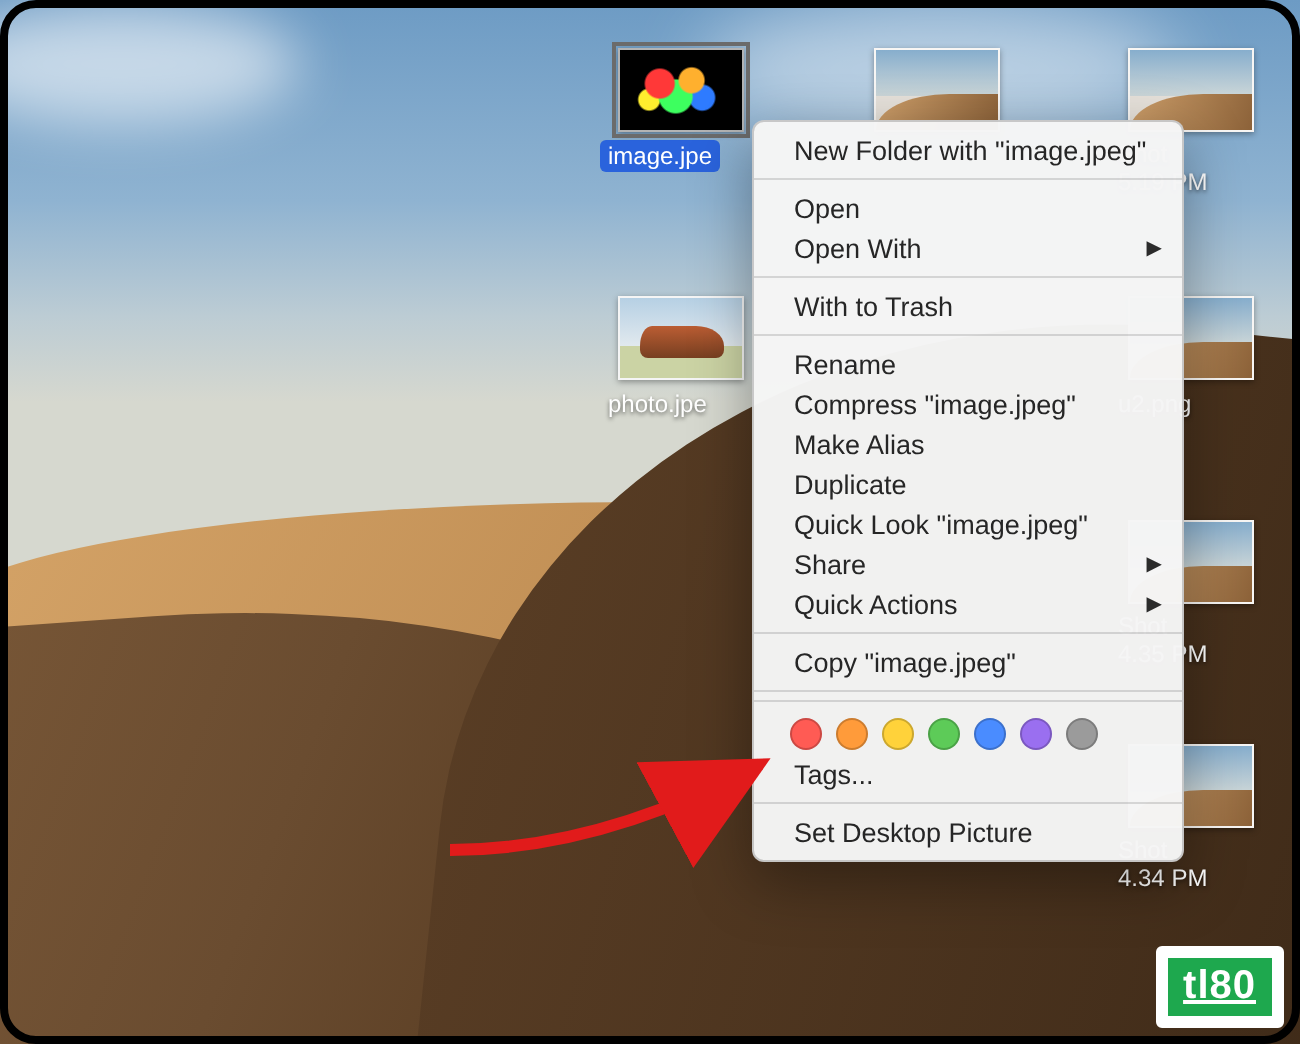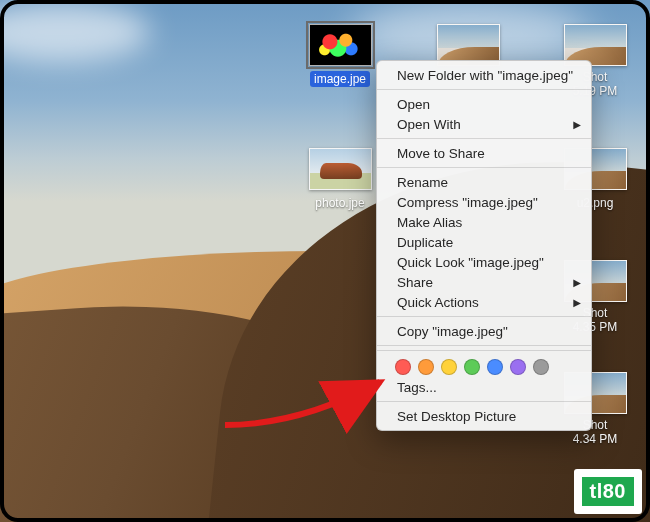--- a/index.html
+++ b/index.html
@@ -62,21 +62,20 @@
     position: absolute;
     left: 34%; top: 30%; width: 90%; height: 100%;
     background: linear-gradient(100deg, #5a3e25 0%, #3e2a18 80%);
     border-radius: 60% 0 0 0 / 55% 0 0 0;
     transform: rotate(6deg);
   }
 
   .desktop-icon {
     position: absolute;
     width: 80px;
-    text-align: center;
   }
   .thumb {
     width: 63px; height: 42px;
     background: #e6e1da;
     border: 1px solid rgba(255,255,255,0.7);
     box-shadow: 0 1px 3px rgba(0,0,0,0.35);
     margin: 0 auto 3px;
     position: relative;
     overflow: hidden;
   }
@@ -187,28 +186,29 @@
     position: absolute;
     z-index: 30;
   }
 
   .watermark {
     position: absolute;
     right: 8px;
     bottom: 8px;
     z-index: 40;
     background: #1ea84e;
-    border: 8px solid #ffffff;
+    border: 6px solid #ffffff;
     color: #fff;
     font-weight: 700;
     font-family: Arial, sans-serif;
     font-size: 20px;
     padding: 3px 8px;
     border-radius: 3px;
     letter-spacing: 0.5px;
+    text-decoration: underline;
   }
 </style>
 </head>
 <body>
 
 <div class="wallpaper">
   <div class="sky"></div>
   <div class="cloud1"></div>
   <div class="cloud2"></div>
   <div class="dune-back"></div>
@@ -258,21 +258,21 @@
 
 <div class="context-menu">
   <div class="menu-item">New Folder with "image.jpeg"</div>
   <div class="menu-sep"></div>
   <div class="menu-item">Open</div>
   <div class="menu-item">
     <span>Open With</span>
     <span class="submenu-arrow">▶</span>
   </div>
   <div class="menu-sep"></div>
-  <div class="menu-item">Move to Share</div>
+  <div class="menu-item">With to Trash</div>
   <div class="menu-sep"></div>
   <div class="menu-item">Rename</div>
   <div class="menu-item">Compress "image.jpeg"</div>
   <div class="menu-item">Make Alias</div>
   <div class="menu-item">Duplicate</div>
   <div class="menu-item">Quick Look "image.jpeg"</div>
   <div class="menu-item">
     <span>Share</span>
     <span class="submenu-arrow">▶</span>
   </div>

